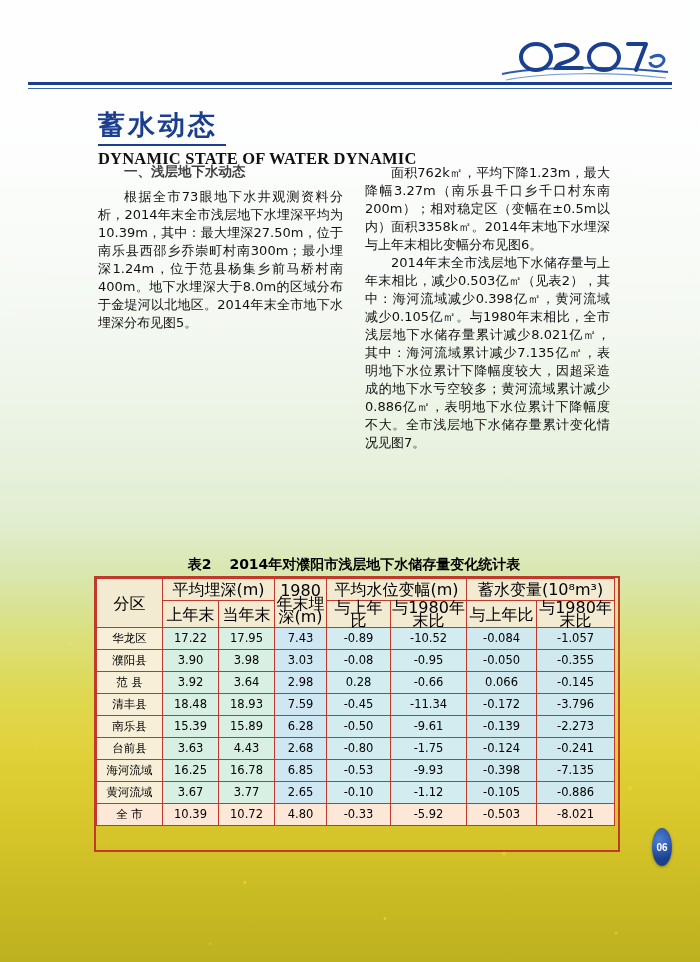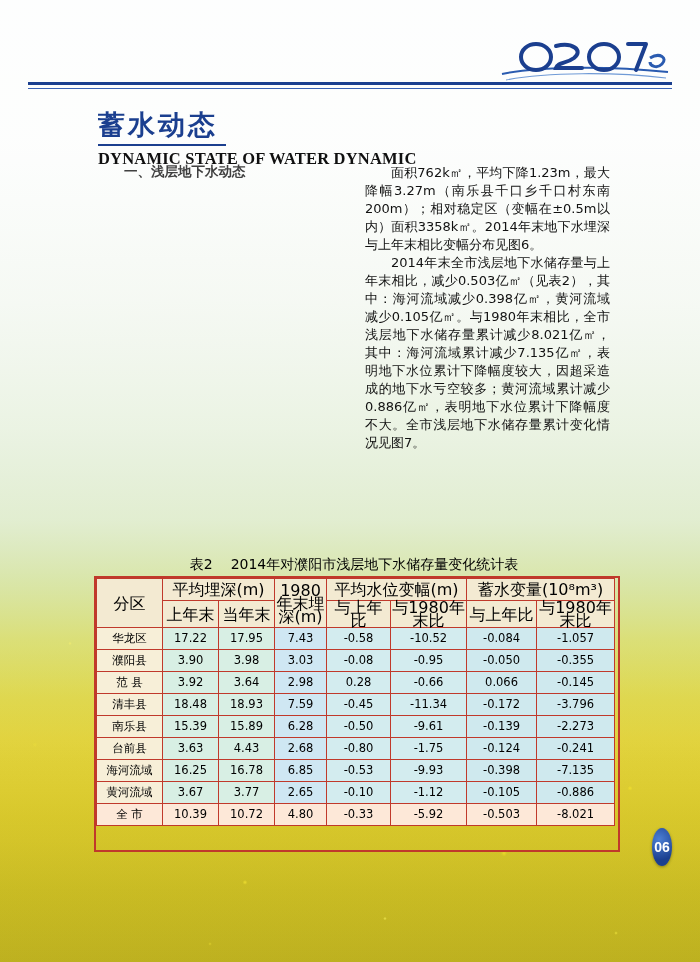--- a/index.html
+++ b/index.html
@@ -185,21 +185,21 @@
   p.body + p.body { margin-top: 0px; }
 
   
   .table-caption {
     position: absolute;
     left: 98px;
     top: 556px;
     width: 512px;
     text-align: center;
     font-size: 14px;
-    font-weight: normal;
+    font-weight: bold;
     color: #000;
     z-index: 6;
     font-family: "DejaVu Sans", sans-serif;
   }
   .table-caption .cap-num { margin-right: 18px; }
 
   .table-wrap {
     position: absolute;
     left: 96px;
     top: 578px;
@@ -255,21 +255,21 @@
   .page-badge {
     position: absolute;
     right: 28px;
     bottom: 96px;
     width: 20px;
     height: 38px;
     border-radius: 50%;
     background: radial-gradient(circle at 35% 30%, #4b7fd4, #1b3f8f 70%);
     color: #fff;
     font-family: "Liberation Sans", sans-serif;
-    font-size: 14px;
+    font-size: 10px;
     font-weight: bold;
     display: flex;
     align-items: center;
     justify-content: center;
     z-index: 7;
     box-shadow: 0 1px 3px rgba(0,0,0,0.35);
   }
 </style>
 </head>
 <body>
@@ -297,20 +297,21 @@
 
   <div class="title-zone">
     <div class="title-cn">蓄水动态</div>
     <div class="title-underline"></div>
     <div class="title-en">DYNAMIC STATE OF WATER DYNAMIC</div>
   </div>
 
   <div class="columns">
     <div class="col">
       <div class="sec-heading">一、浅层地下水动态</div>
+      <p class="body">根据全市73眼地下水井观测资料分析，2014年末全市浅层地下水埋深平均为10.39m，其中：最大埋深27.50m，位于南乐县西邵乡乔崇町村南300m；最小埋深1.24m，位于范县杨集乡前马桥村南400m。地下水埋深大于8.0m的区域分布于金堤河以北地区。2014年末全市地下水埋深分布见图5。</p>
     </div>
     <div class="col">
       <p class="body">面积762k㎡，平均下降1.23m，最大降幅3.27m（南乐县千口乡千口村东南200m）；相对稳定区（变幅在±0.5m以内）面积3358k㎡。2014年末地下水埋深与上年末相比变幅分布见图6。</p>
       <p class="body">2014年末全市浅层地下水储存量与上年末相比，减少0.503亿㎡（见表2），其中：海河流域减少0.398亿㎡，黄河流域减少0.105亿㎡。与1980年末相比，全市浅层地下水储存量累计减少8.021亿㎡，其中：海河流域累计减少7.135亿㎡，表明地下水位累计下降幅度较大，因超采造成的地下水亏空较多；黄河流域累计减少0.886亿㎡，表明地下水位累计下降幅度不大。全市浅层地下水储存量累计变化情况见图7。</p>
     </div>
   </div>
 
   <div class="table-caption">
     <span class="cap-num">表2</span><span>2014年对濮阳市浅层地下水储存量变化统计表</span>
   </div>
@@ -345,21 +346,21 @@
           <th class="hdr-b">与上年比</th>
           <th class="hdr-b">与1980年末比</th>
         </tr>
       </thead>
       <tbody>
         <tr>
           <td class="region">华龙区</td>
           <td class="num v-green">17.22</td>
           <td class="num v-green">17.95</td>
           <td class="num v-blue">7.43</td>
-          <td class="num v-teal">-0.58</td>
+          <td class="num v-teal">-0.89</td>
           <td class="num v-teal">-10.52</td>
           <td class="num v-cyan">-0.084</td>
           <td class="num v-cyan">-1.057</td>
         </tr>
         <tr>
           <td class="region">濮阳县</td>
           <td class="num v-green">3.90</td>
           <td class="num v-green">3.98</td>
           <td class="num v-blue">3.03</td>
           <td class="num v-teal">-0.08</td>

